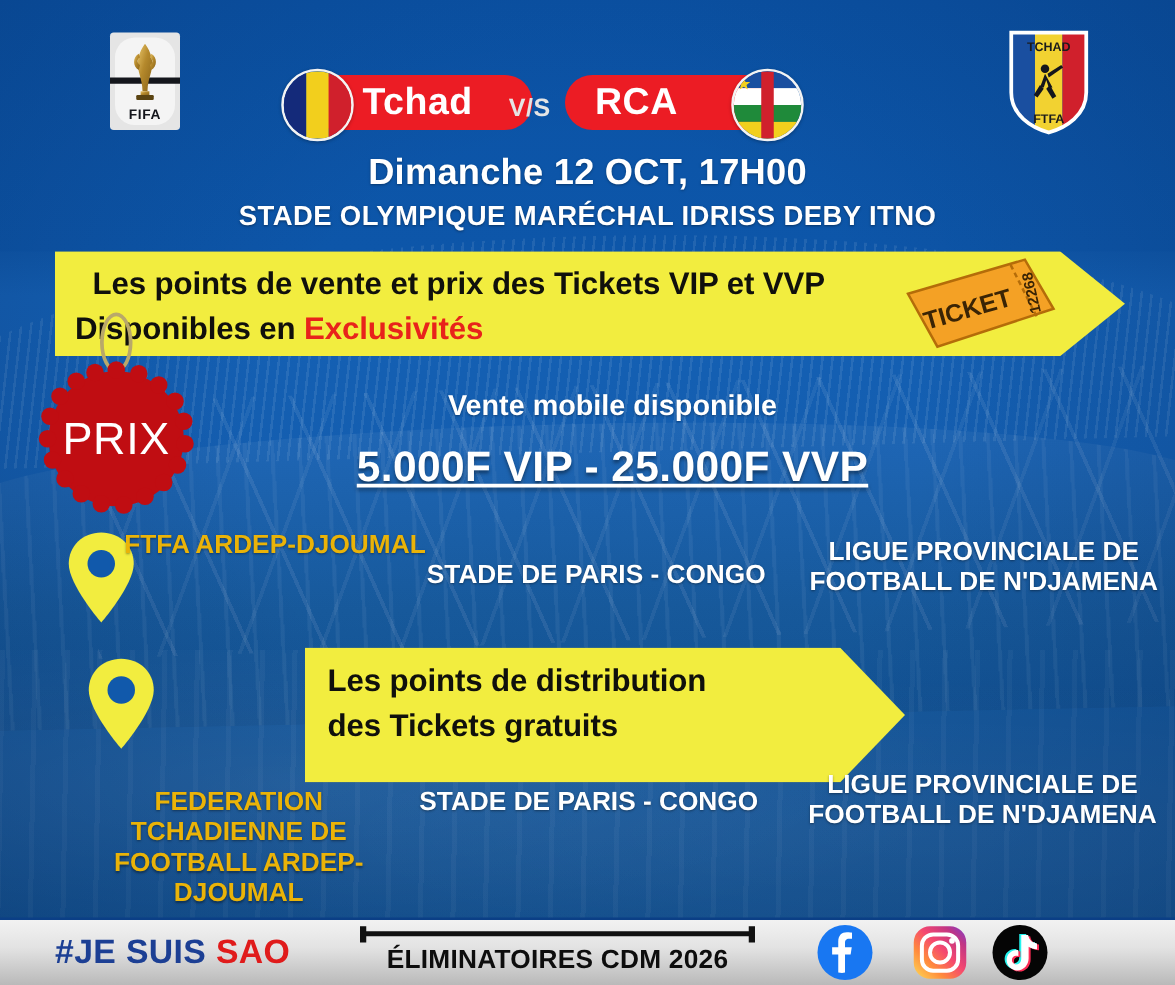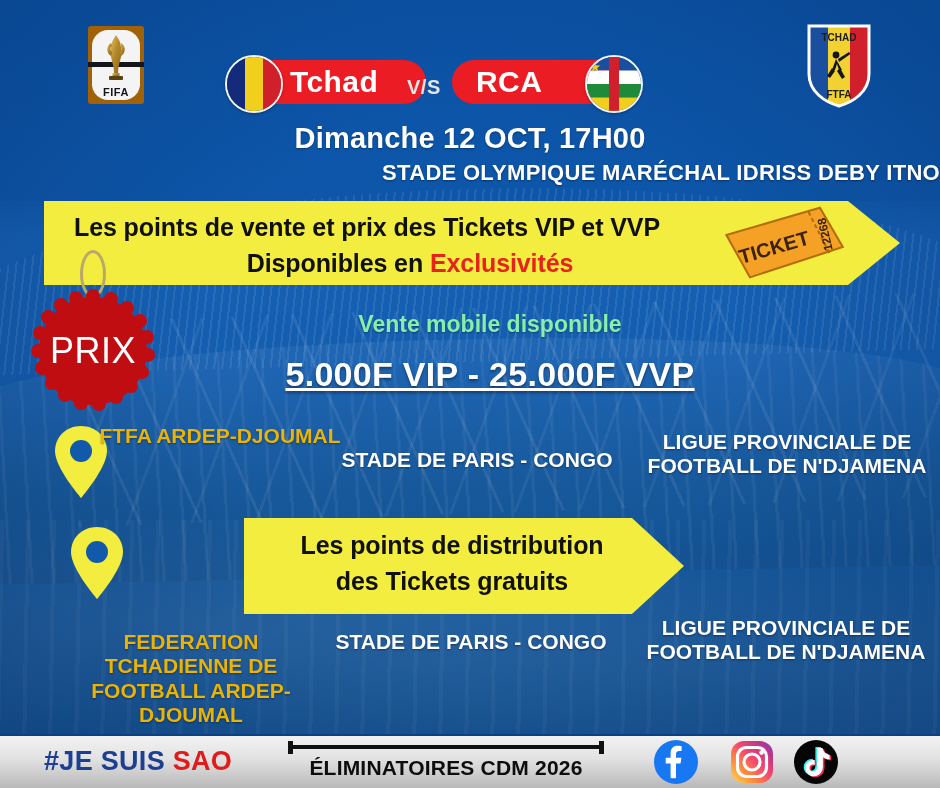--- a/index.html
+++ b/index.html
@@ -96,21 +96,21 @@
   }
   .bg-vignette {
     position: absolute; inset: 0;
     background: radial-gradient(ellipse at 50% 45%, rgba(0,0,0,0) 40%, rgba(0,20,60,0.22) 100%);
   }
 
   
   .fifa-logo {
     position: absolute; left: 88px; top: 26px;
     width: 56px; height: 78px;
-    background: #a16207;
+    background: #e5e5e5;
     border-radius: 3px;
     overflow: hidden;
   }
   .fifa-logo .cut-a, .fifa-logo .cut-b {
     position: absolute; background: #f4f4f4;
   }
   .fifa-logo .cut-a {
     left: 4px; top: 4px; width: 48px; height: 33px;
     border-radius: 16px 16px 2px 2px;
   }
@@ -168,42 +168,42 @@
   }
 
   .match-date {
     position: absolute; left: 0; top: 122px; width: 100%;
     text-align: center; color: #ffffff;
     font-size: 29px; font-weight: bold; letter-spacing: .2px;
     text-shadow: 0 1px 2px rgba(0,0,0,.35);
   }
   .match-venue {
     position: absolute; left: 0; top: 160px; width: 100%;
-    text-align: right; color: #ffffff;
+    text-align: center; color: #ffffff;
     font-size: 22px; font-weight: bold; letter-spacing: .3px;
     text-shadow: 0 1px 2px rgba(0,0,0,.4);
   }
 
   
   .arrow-banner {
     position: absolute;
     background: #f2ed3f;
     clip-path: polygon(0 0, calc(100% - 52px) 0, 100% 50%, calc(100% - 52px) 100%, 0 100%);
     box-shadow: 0 3px 6px rgba(0,0,0,.25);
   }
   .banner-sale {
     left: 44px; top: 201px; width: 856px; height: 84px;
   }
   .banner-free {
-    left: 244px; top: 518px; width: 440px; height: 96px;
+    left: 244px; top: 518px; width: 440px; height: 108px; padding-left: 40px;
   }
   .banner-line {
     color: #10100c;
     font-size: 25px; font-weight: bold;
-    text-align: center;
+    text-align: left;
     letter-spacing: -.1px;
   }
   .banner-sale .l1 { position: absolute; left: 16px; top: 12px; width: 700px; text-align: left; padding-left: 14px; }
   .banner-sale .l2 { position: absolute; left: 16px; top: 48px; width: 700px; }
   .banner-sale .l2 .excl { color: #e8231b; }
   .banner-free .l1 { position: absolute; left: 18px; top: 13px; width: 380px; }
   .banner-free .l2 { position: absolute; left: 18px; top: 49px; width: 380px; }
 
   .ticket-icon {
     position: absolute; left: 726px; top: 212px;
@@ -225,21 +225,21 @@
   }
   .prix-badge .label {
     position: absolute; inset: 0;
     display: flex; align-items: center; justify-content: center;
     color: #ffffff; font-size: 36px; font-weight: normal; letter-spacing: .5px;
   }
 
   
   .vente-mobile {
     position: absolute; left: 180px; top: 311px; width: 620px;
-    text-align: center; color: #86efac;
+    text-align: center; color: #ffffff;
     font-size: 23px; font-weight: bold;
     text-shadow: 0 1px 2px rgba(0,0,0,.35);
   }
   .price-line {
     position: absolute; left: 180px; top: 355px; width: 620px;
     text-align: center; color: #ffffff;
     font-size: 34px; font-weight: bold; letter-spacing: .3px;
     text-shadow: 0 2px 3px rgba(0,0,0,.4);
     text-decoration: underline;
   }

